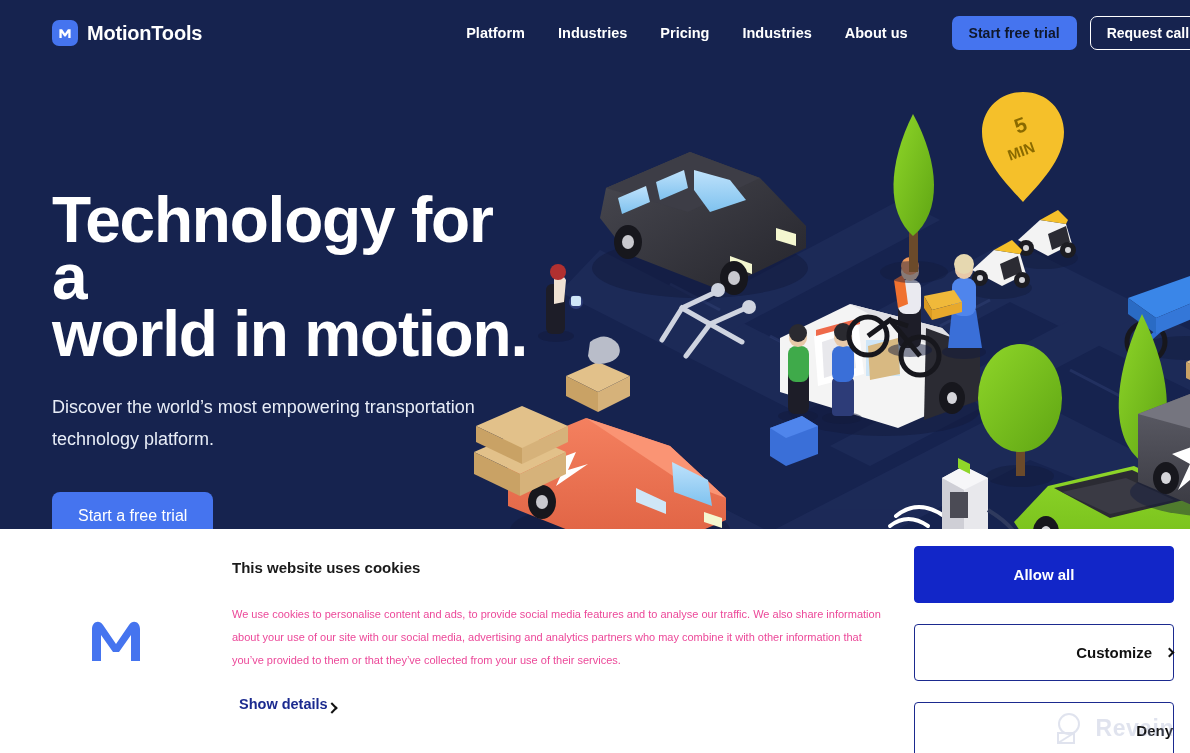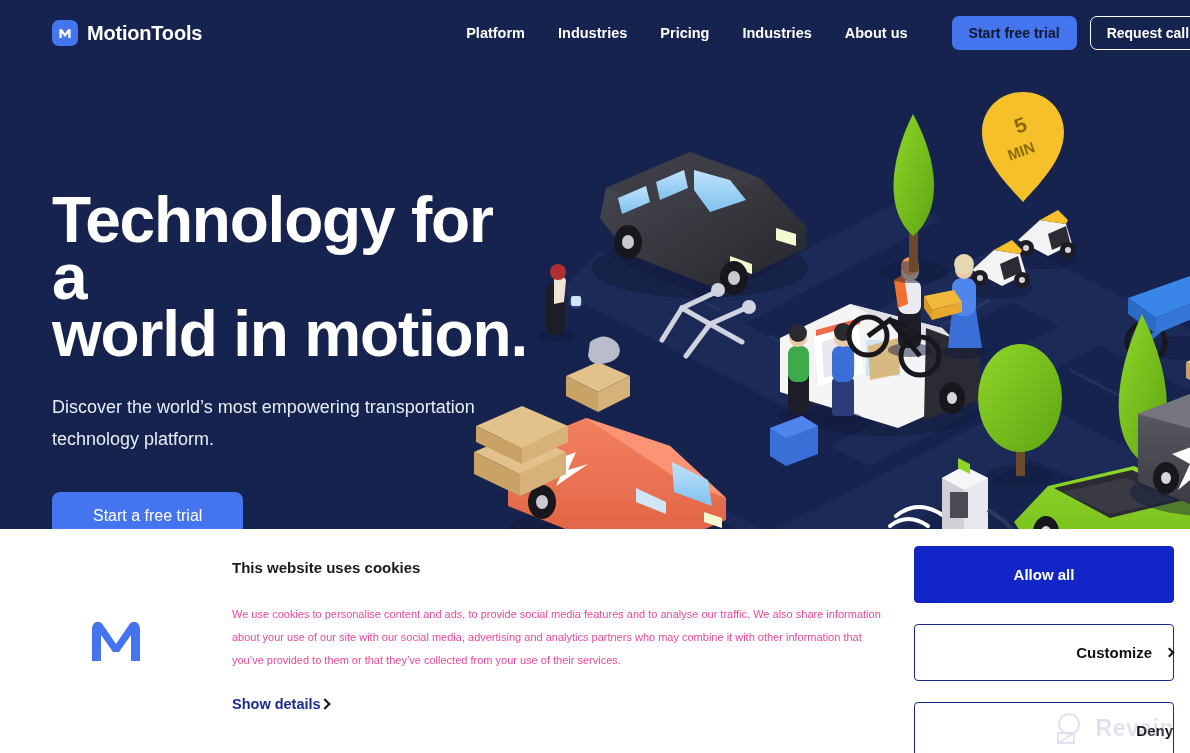--- a/index.html
+++ b/index.html
@@ -114,21 +114,21 @@
     width: 470px;
   }
   .btn-hero {
     margin-top: 37px;
     display: inline-block;
     background: #4574ef;
     color: #ffffff;
     font-size: 16px;
     border: none;
     border-radius: 8px;
-    padding: 15px 41px;
+    padding: 15px 26px;
     cursor: pointer;
     font-family: inherit;
     text-align: right;
   }
 
   
   .illo {
     position: absolute;
     left: 470px; top: 80px;
     width: 760px; height: 460px;
@@ -165,23 +165,24 @@
   }
   .cookie-text {
     color: #ec4899;
     font-size: 11px;
     line-height: 23px;
     width: 652px;
   }
   .cookie-details {
     margin-top: 24px;
     display: inline-flex;
-    align-items: center;
+    align-items: flex-end;
     gap: 0;
     cursor: pointer;
+    margin-left: 7px;
   }
   .cookie-details-label {
     color: #1b2a8f;
     font-size: 14.5px;
     font-weight: bold;
   }
   .chev {
     display: inline-block;
     width: 8px; height: 8px;
     border-right: 2.2px solid #111111;

